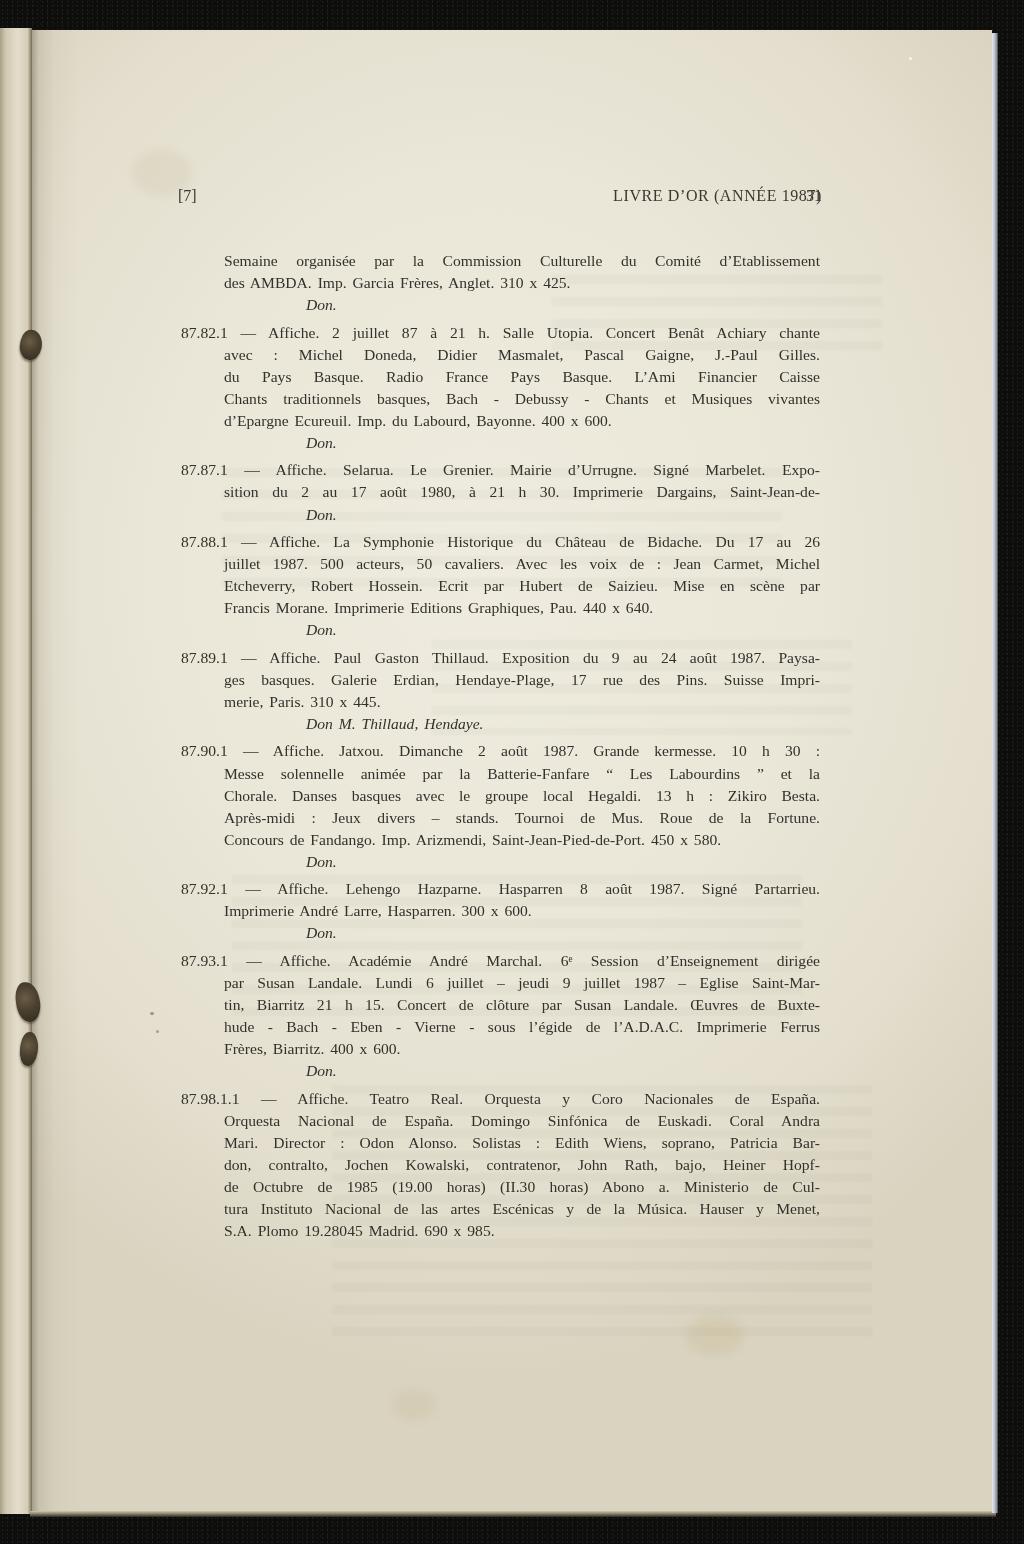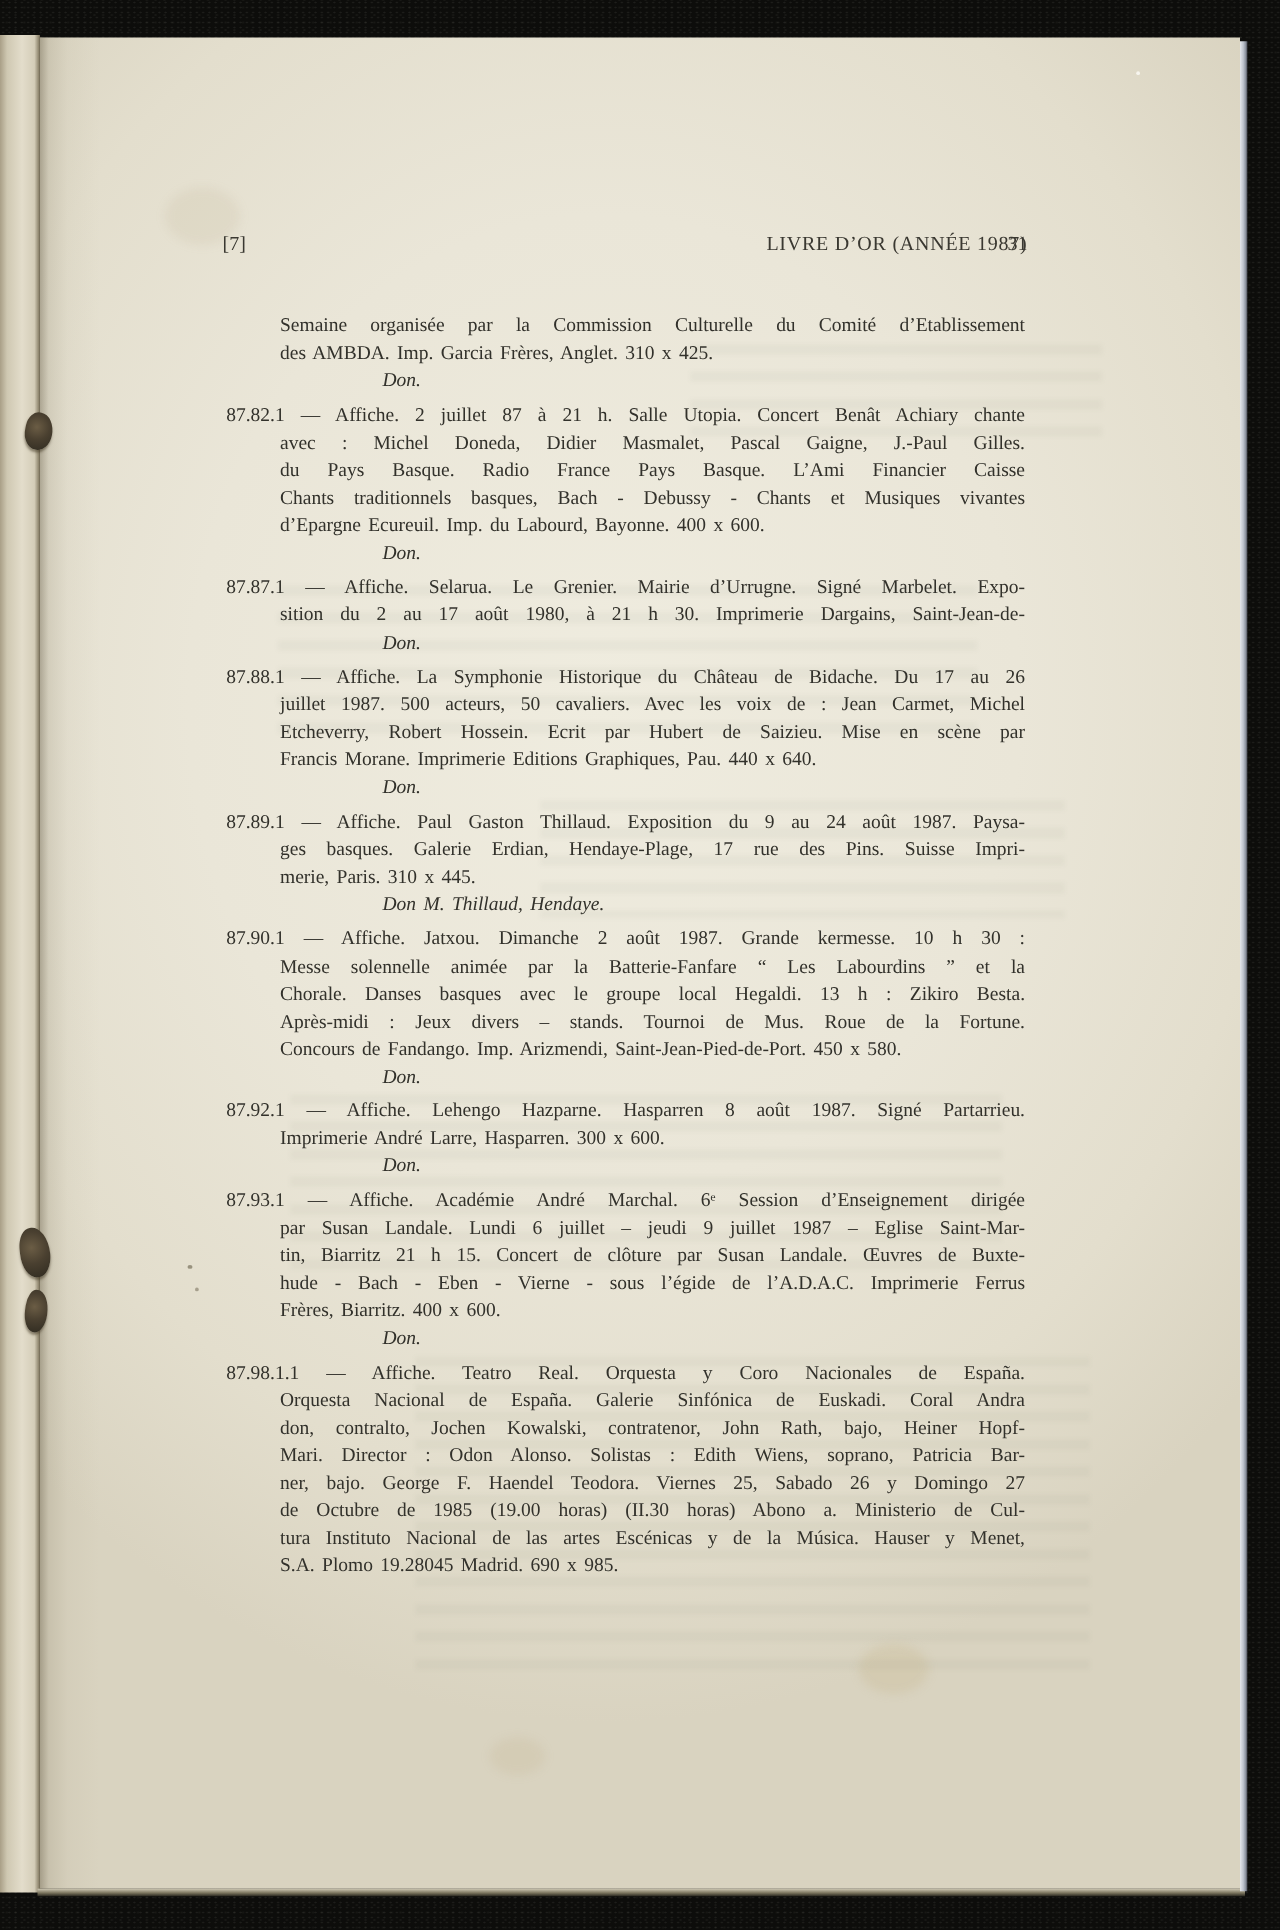--- a/index.html
+++ b/index.html
@@ -175,23 +175,22 @@
         <div class="entry extra-gap">
           <div class="line first just"><span class="num">87.93.1</span> <span>—</span> <span>Affiche. Académie André Marchal. 6ᵉ Session d’Enseignement dirigée</span></div>
           <div class="line cont just">par Susan Landale. Lundi 6 juillet – jeudi 9 juillet 1987 – Eglise Saint-Mar-</div>
           <div class="line cont just">tin, Biarritz 21 h 15. Concert de clôture par Susan Landale. Œuvres de Buxte-</div>
           <div class="line cont just">hude - Bach - Eben - Vierne - sous l’égide de l’A.D.A.C. Imprimerie Ferrus</div>
           <div class="line cont rag">Frères, Biarritz. 400 x 600.</div>
           <div class="don-line">Don.</div>
         </div>
         <div class="entry">
           <div class="line first just"><span class="num">87.98.1.1</span> <span>—</span> <span>Affiche. Teatro Real. Orquesta y Coro Nacionales de España.</span></div>
-          <div class="line cont just">Orquesta Nacional de España. Galerie Sinfónica de Euskadi. Coral Andra</div>
+          <div class="line cont just">Orquesta Nacional de España. Domingo Sinfónica de Euskadi. Coral Andra</div>
+          <div class="line cont just">Mari. Director : Odon Alonso. Solistas : Edith Wiens, soprano, Patricia Bar-</div>
           <div class="line cont just">don, contralto, Jochen Kowalski, contratenor, John Rath, bajo, Heiner Hopf-</div>
-          <div class="line cont just">Mari. Director : Odon Alonso. Solistas : Edith Wiens, soprano, Patricia Bar-</div>
-          <div class="line cont just">ner, bajo. George F. Haendel Teodora. Viernes 25, Sabado 26 y Domingo 27</div>
           <div class="line cont just">de Octubre de 1985 (19.00 horas) (II.30 horas) Abono a. Ministerio de Cul-</div>
           <div class="line cont just">tura Instituto Nacional de las artes Escénicas y de la Música. Hauser y Menet,</div>
           <div class="line cont rag">S.A. Plomo 19.28045 Madrid. 690 x 985.</div>
         </div>
       </div>
   </div>
 </div>
 
 </body></html>

